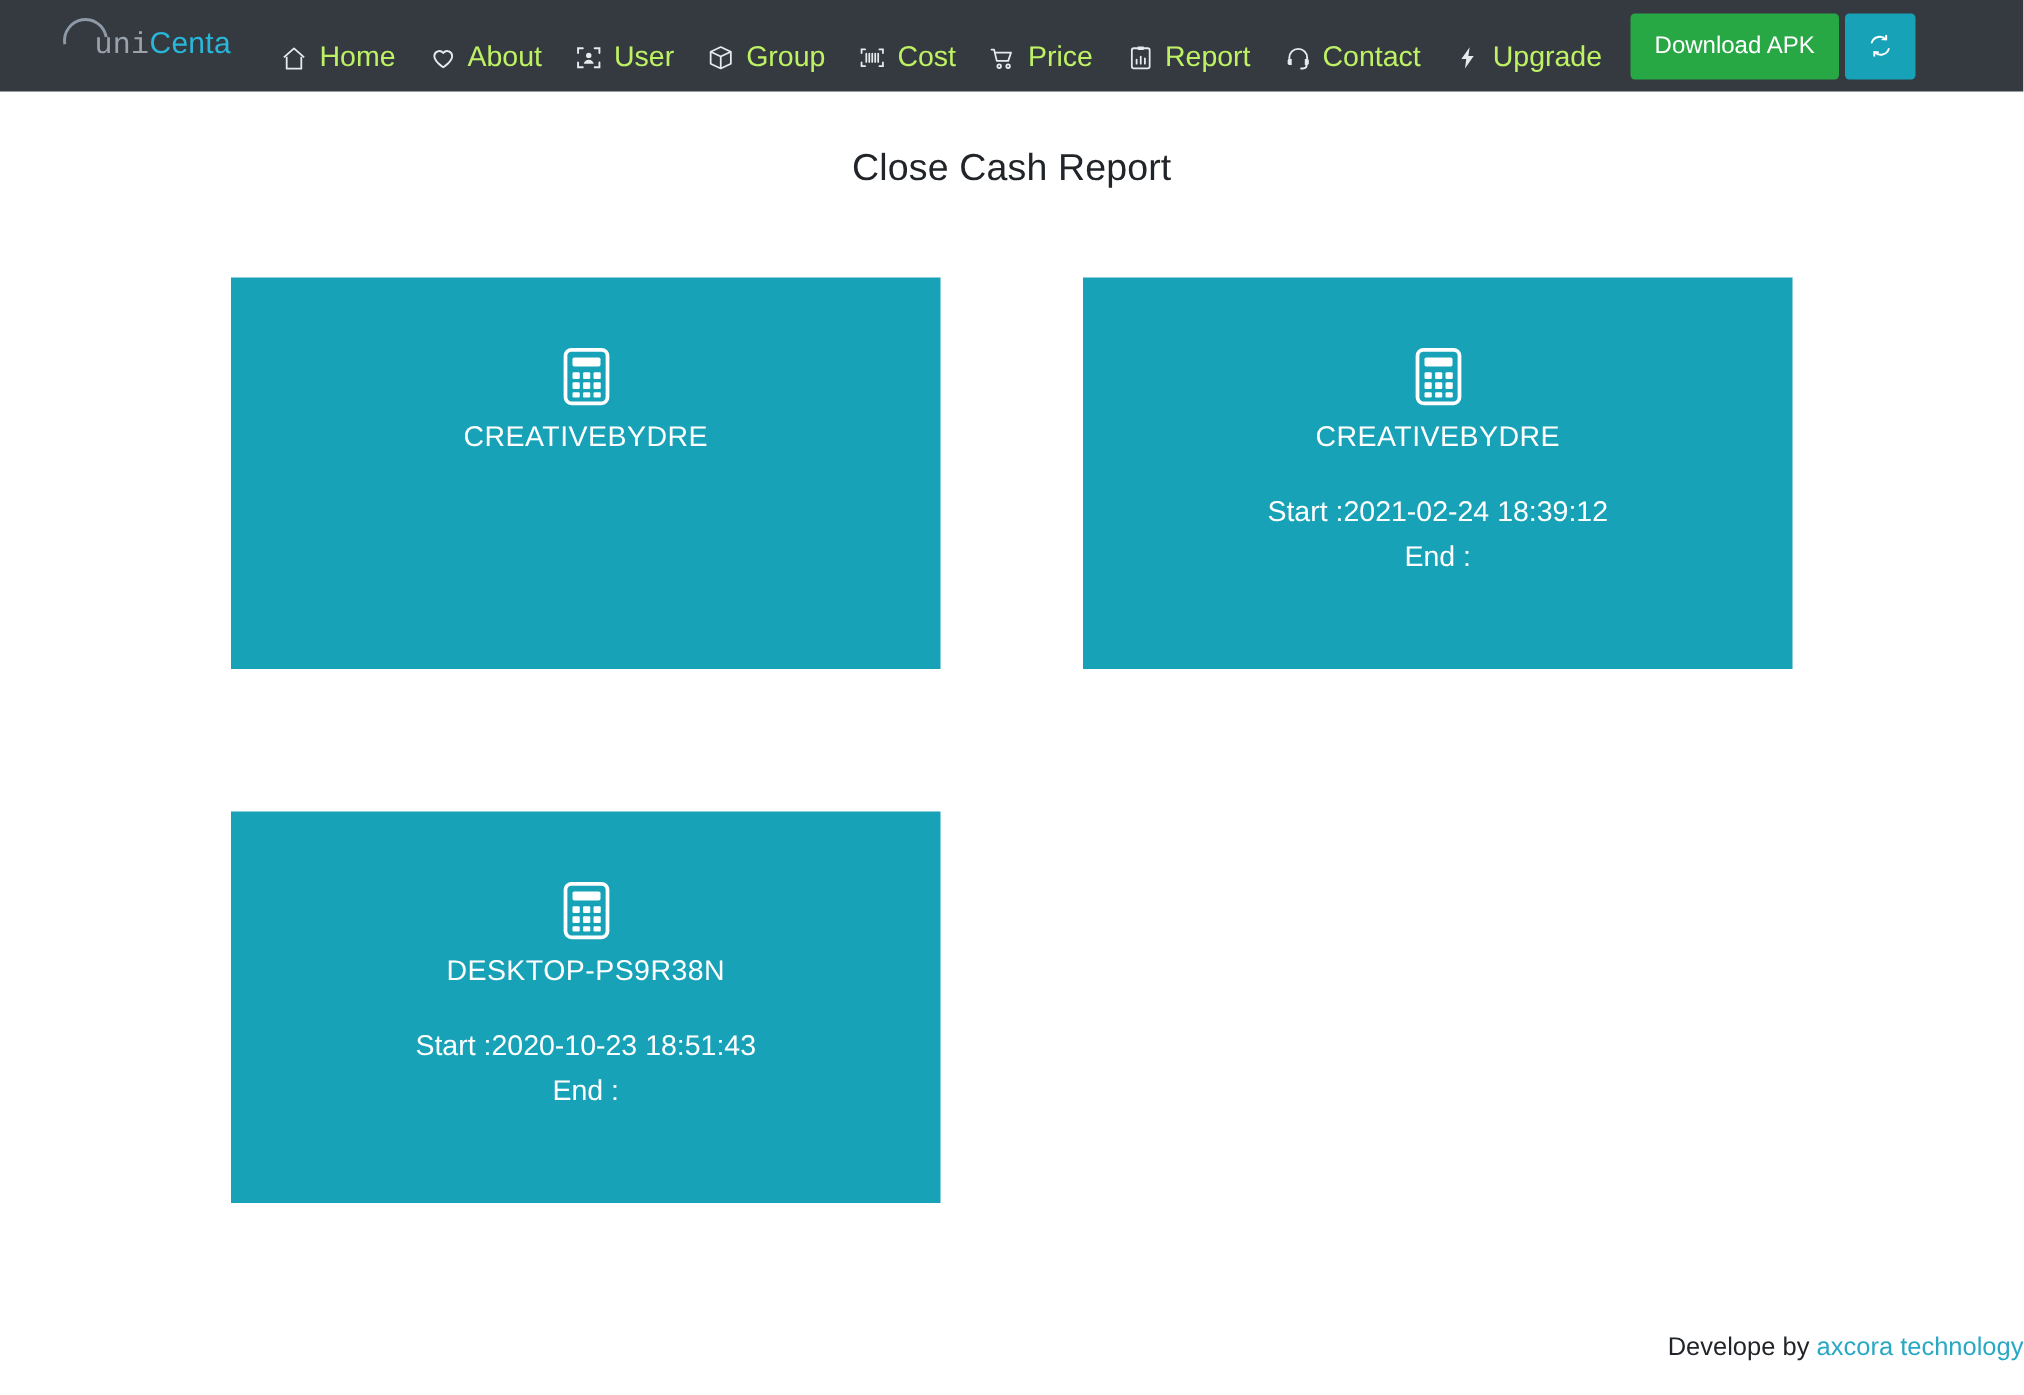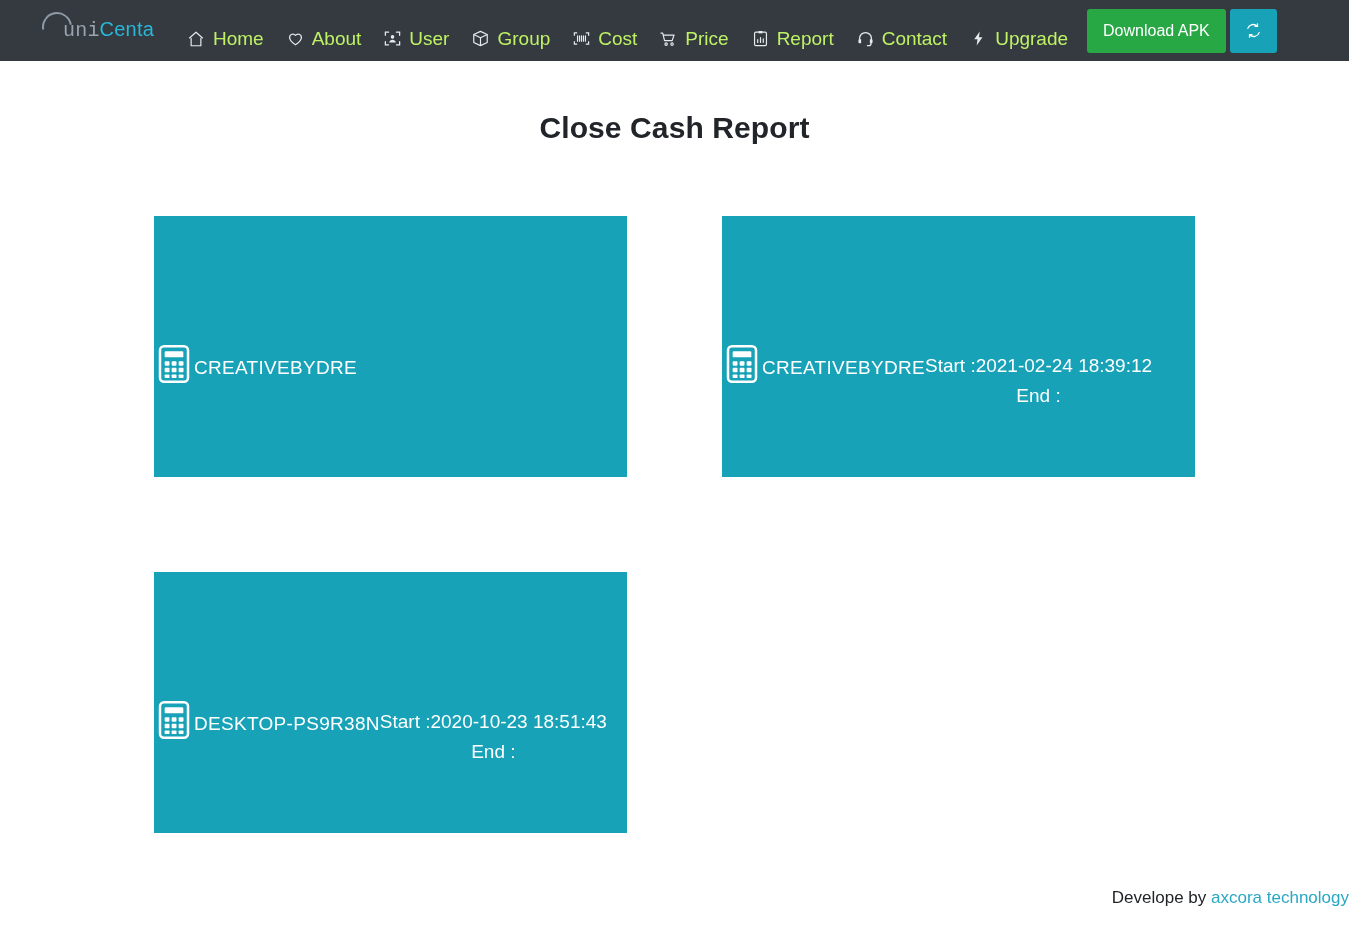--- a/index.html
+++ b/index.html
@@ -105,43 +105,44 @@
     border-radius: 3px;
     white-space: nowrap;
     text-align: right;
   }
   .btn-download { background: #28a745; }
   .btn-refresh  { background: #17a2b8; margin-left: 4px; padding: 0 14px; }
 
   
   .page-title {
     text-align: center;
-    font-size: 30px;
-    font-weight: 700;
+    font-size: 25px;
+    font-weight: 400;
     color: #212529;
-    margin: 17px;
+    margin: 4px;
     padding-top: 33px;
     letter-spacing: .1px;
   }
 
   
   .cards-wrap {
     width: 1041px;
     margin: 0 auto;
     padding-top: 54px;
     display: flex;
     flex-wrap: wrap;
     gap: 95px 95px;
   }
   .card {
     width: 473px;
     height: 261px;
     background: #17a2b8;
     color: #ffffff;
     display: flex;
+    flex-direction: column;
     align-items: center;
     padding-top: 44px;
     cursor: pointer;
   }
   .card-icon {
     width: 40px;
     height: 46px;
     display: block;
     margin-bottom: 7px;
   }

